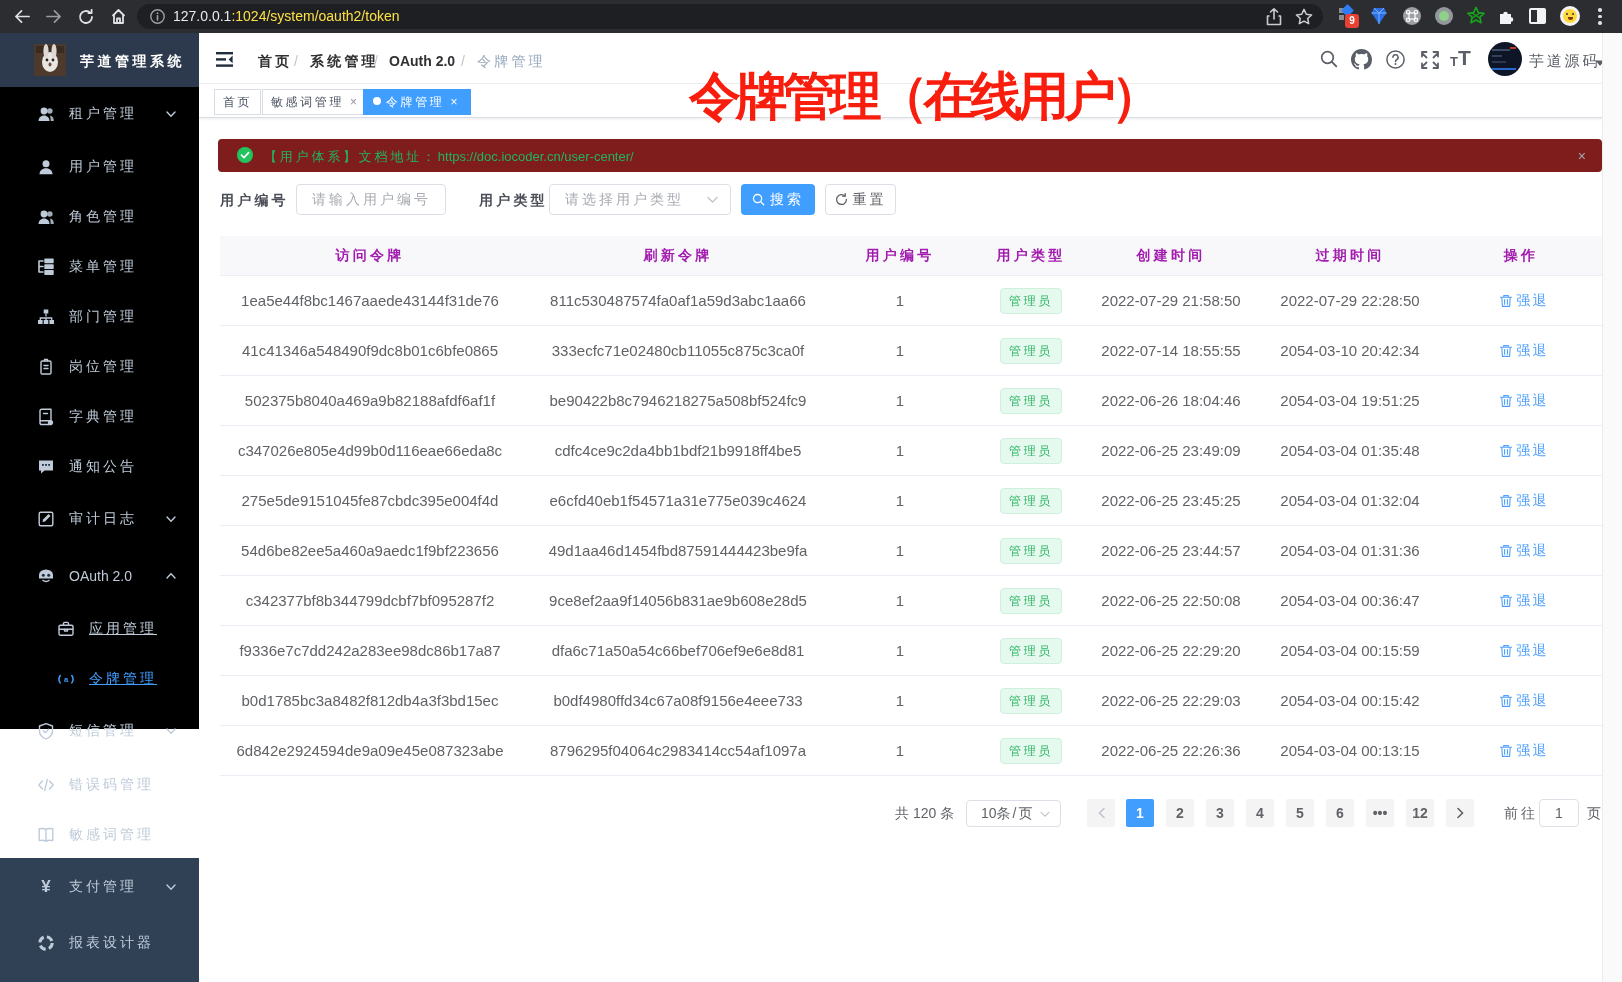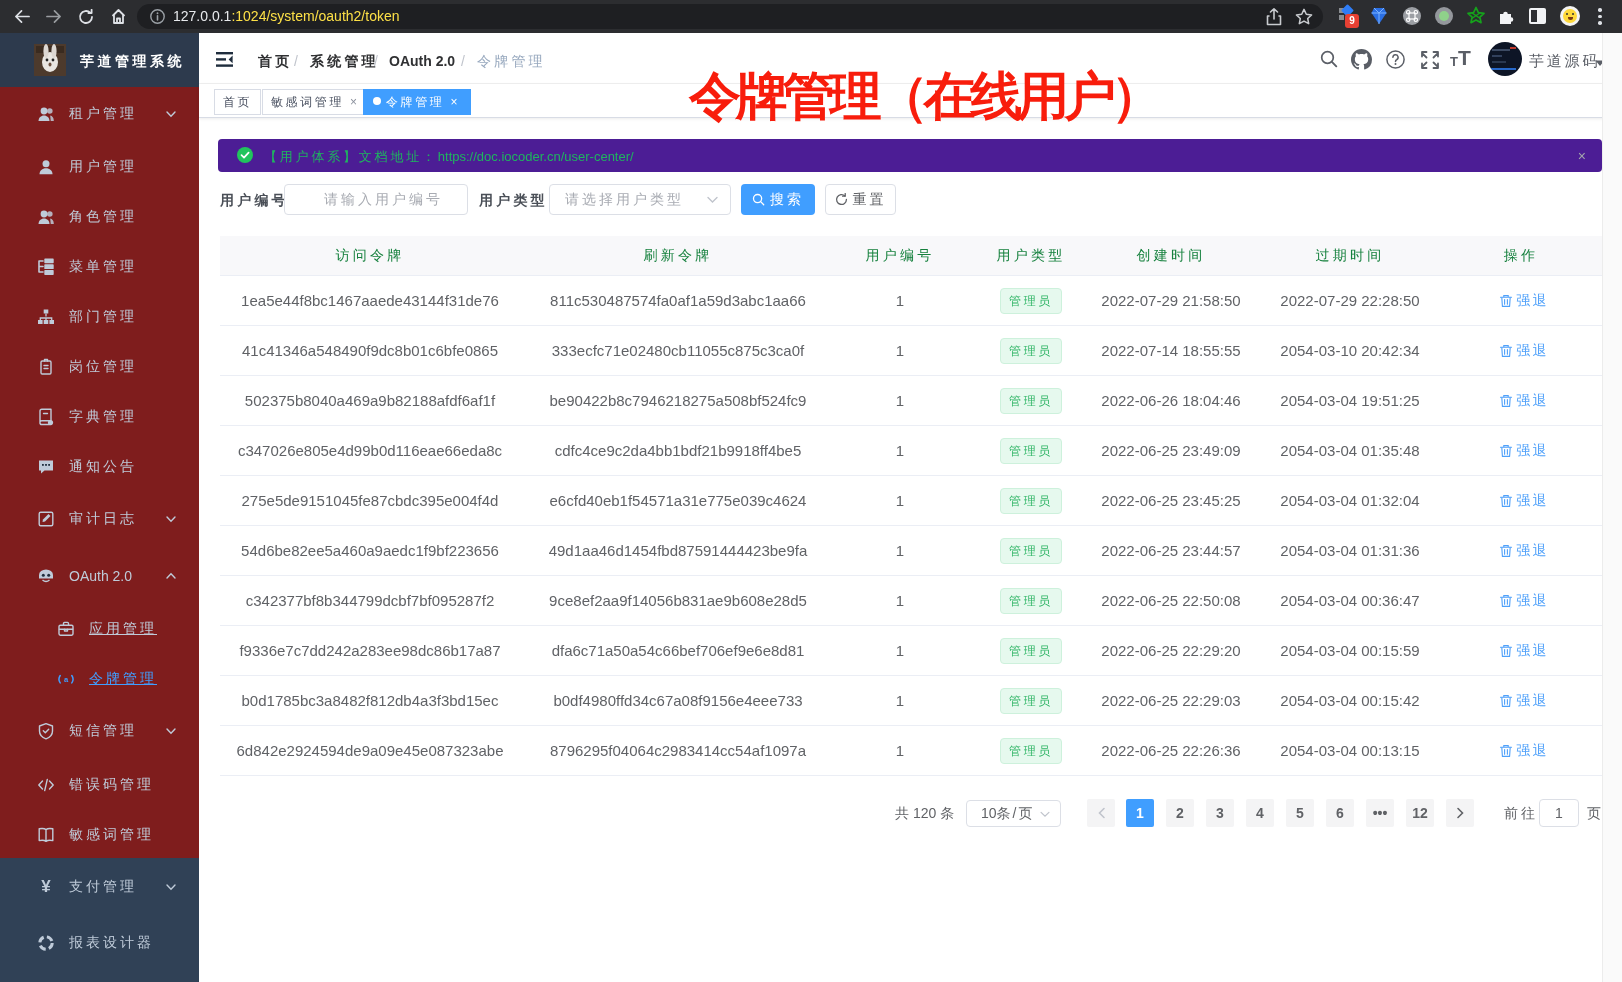--- a/index.html
+++ b/index.html
@@ -6,21 +6,21 @@
 html,body { width:1622px; height:982px; overflow:hidden; font-family:"Liberation Sans",sans-serif; background:#fff; position:relative; }
 .abs { position:absolute; }
 .cjk { letter-spacing:3px; }
 
 #chrome { position:absolute; left:0; top:0; width:1622px; height:33px; background:#2c2d30; }
 #chrome svg { display:block; }
 #pill { position:absolute; left:137px; top:4px; width:1186px; height:25px; border-radius:13px; background:#1e1f22; }
 #urltxt { position:absolute; left:173px; top:8px; font-size:14px; color:#e8eaed; white-space:nowrap; }
 #urltxt .grey { color:#fde047; }
 
-#sidebar { position:absolute; left:0; top:33px; width:199px; height:949px; background:#7f1d1d; }
+#sidebar { position:absolute; left:0; top:33px; width:199px; height:696px; background:#000000; }
 #sidebar .toplevel-bg { position:absolute; left:0; top:825px; width:199px; height:124px; background:#304156; }
 #logo { position:absolute; left:0; top:0; width:199px; height:54px; background:#2d3a4d; }
 #logo .limg { position:absolute; left:34px; top:11px; width:32px; height:32px; }
 #logo .ltxt { position:absolute; left:80px; top:20px; font-size:14px; font-weight:bold; color:#fff; letter-spacing:3.5px; white-space:nowrap; }
 .mi { position:absolute; left:0; width:199px; height:50px; color:#bfcbd9; font-size:14px; }
 .mi .ic { position:absolute; left:37px; top:50%; transform:translateY(-50%); width:18px; height:18px; }
 .mi .tx { position:absolute; left:69px; top:50%; transform:translateY(-50%); white-space:nowrap; letter-spacing:3px; }
 .mi.sub .ic { left:57px; }
 .mi.sub .tx { left:89px;text-decoration:underline; }
 .mi .chev { position:absolute; right:22px; top:50%; transform:translateY(-50%); width:12px; height:12px; }
@@ -35,31 +35,31 @@
 #tagsbar { position:absolute; left:199px; top:84px; width:1423px; height:34px; background:#fff; border-bottom:1px solid #d8dce5; box-shadow:0 1px 3px rgba(0,0,0,.08); }
 .tag { position:absolute; top:5px; height:26px; line-height:24px; border:1px solid #d8dce5; background:#fff; color:#495060; font-size:12px; padding:0 8px; white-space:nowrap; }
 .tag .cjk12 { letter-spacing:2.6px; }
 .tag.act { background:#409eff; border-color:#409eff; color:#fff; padding:0 13px 0 9px; }
 .tag .dot { display:inline-block; width:8px; height:8px; border-radius:50%; background:#fff; margin-right:5px; position:relative; top:-1px; }
 .tag .x { color:#8b919d; margin-left:6px; font-size:12px; }
 .tag.act .x { color:#fff; }
 
 #redtitle { position:absolute; left:689px; top:62px; font-size:52px; font-weight:600; color:#f81d0c; letter-spacing:-5.1px; white-space:nowrap; z-index:50; }
 
-#alert { position:absolute; left:218px; top:139px; width:1384px; height:33px; background:#4c1d95; border-radius:4px; }
+#alert { position:absolute; left:218px; top:139px; width:1384px; height:33px; background:#7f1d1d; border-radius:4px; }
 #alert .atxt { position:absolute; left:46px; top:9px; font-size:13px; color:#1fb45f; white-space:nowrap; }
 #alert .aclose { position:absolute; right:16px; top:9px; color:#a3a6ad; font-size:14px; }
 .flabel { position:absolute; font-size:14px; font-weight:bold; color:#4a4f57; top:192px; letter-spacing:3.2px; white-space:nowrap; }
 .fctl { position:absolute; top:184px; height:31px; border:1px solid #dcdfe6; border-radius:4px; background:#fff; font-size:14px; color:#a8abb2; line-height:29px; }
 .btn { position:absolute; top:184px; height:31px; border-radius:4px; font-size:14px; display:flex; align-items:center; justify-content:center; white-space:nowrap; }
 
 #thead { position:absolute; left:220px; top:236px; width:1382px; height:40px; background:#f8f8fa; border-bottom:1px solid #ebeef5; }
 .trow { position:absolute; left:220px; width:1382px; height:50px; border-bottom:1px solid #ebeef5; background:#fff; }
 .cell { position:absolute; top:0; height:100%; display:flex; align-items:center; justify-content:center; font-size:15px; color:#606266; white-space:nowrap; }
-.hcell { position:absolute; top:0; height:100%; display:flex; align-items:center; justify-content:center; font-size:14px; font-weight:normal; color:#15803d; letter-spacing:3.2px; white-space:nowrap;text-align:right; }
+.hcell { position:absolute; top:0; height:100%; display:flex; align-items:center; justify-content:center; font-size:14px; font-weight:bold; color:#a21caf; letter-spacing:3.2px; white-space:nowrap;text-align:right; }
 .c1{left:0;width:300px} .c2{left:308px;width:300px} .c3{left:600px;width:160px}
 .c4{left:760px;width:102px} .c5{left:862px;width:178px} .c6{left:1040px;width:180px} .c7{left:1220px;width:162px}
 .gtag { display:inline-block; height:26px; line-height:24px; padding:0 8px; background:#e6f9ee; border:1px solid #cdf1dc; border-radius:4px; color:#30b566; font-size:12px; letter-spacing:2.6px; }
 .qt { color:#4ea0fa; font-size:14px; letter-spacing:3px; display:flex; align-items:center; position:relative; left:3px; }
 
 #pager { position:absolute; left:0; top:799px; width:1622px; height:28px; font-size:14px; color:#606266; }
 .pbtn { position:absolute; top:0; width:28px; height:28px; background:#f4f4f5; border-radius:2px; display:flex; align-items:center; justify-content:center; font-weight:bold; color:#606266; }
 .pbtn.on { background:#409eff; color:#fff; }
 #gutter { position:absolute; left:1602px; top:33px; width:20px; height:949px; background:#fafafa; border-left:1px solid #ececec; }
 </style>
@@ -361,21 +361,21 @@
 <div id="alert">
   <svg class="abs" style="left:19px;top:8px;" width="16" height="16" viewBox="0 0 16 16">
       <circle cx="8" cy="8" r="8" fill="#21c45d"></circle>
       <path d="M4.5 8.2 L7 10.6 L11.6 5.6" stroke="#fff" stroke-width="1.7" fill="none" stroke-linecap="round" stroke-linejoin="round"></path>
     </svg>
   <div class="atxt"><span style="letter-spacing:2.8px;">【用户体系】文档地址：</span>https://doc.iocoder.cn/user-center/</div>
   <div class="aclose">×</div>
 </div>
 
 <div class="flabel" style="left:220px;">用户编号</div>
-<div class="fctl" style="left:284px;width:184px;text-align:center;"><span style="padding-left:15px;" class="cjk">请输入用户编号</span></div>
+<div class="fctl" style="left:296px;width:150px;"><span style="padding-left:15px;" class="cjk">请输入用户编号</span></div>
 <div class="flabel" style="left:479px;">用户类型</div>
 <div class="fctl" style="left:549px;width:182px;"><span style="padding-left:15px;" class="cjk">请选择用户类型</span>
   <svg class="abs" style="right:12px;top:11px;" width="11" height="8" viewBox="0 0 11 8">
       <path d="M1 1.5 L5.5 6 L10 1.5" stroke="#c0c4cc" stroke-width="1.4" fill="none" stroke-linecap="round"></path>
     </svg>
 </div>
 <div class="btn" style="left:741px;width:74px;background:#409eff;color:#fff;">
   <svg width="13" height="13" viewBox="0 0 14 14" style="margin-right:5px;">
       <circle cx="6" cy="6" r="4.4" stroke="#fff" stroke-width="1.4" fill="none"></circle>
       <path d="M9.3 9.3 L12.6 12.6" stroke="#fff" stroke-width="1.4" stroke-linecap="round"></path>

